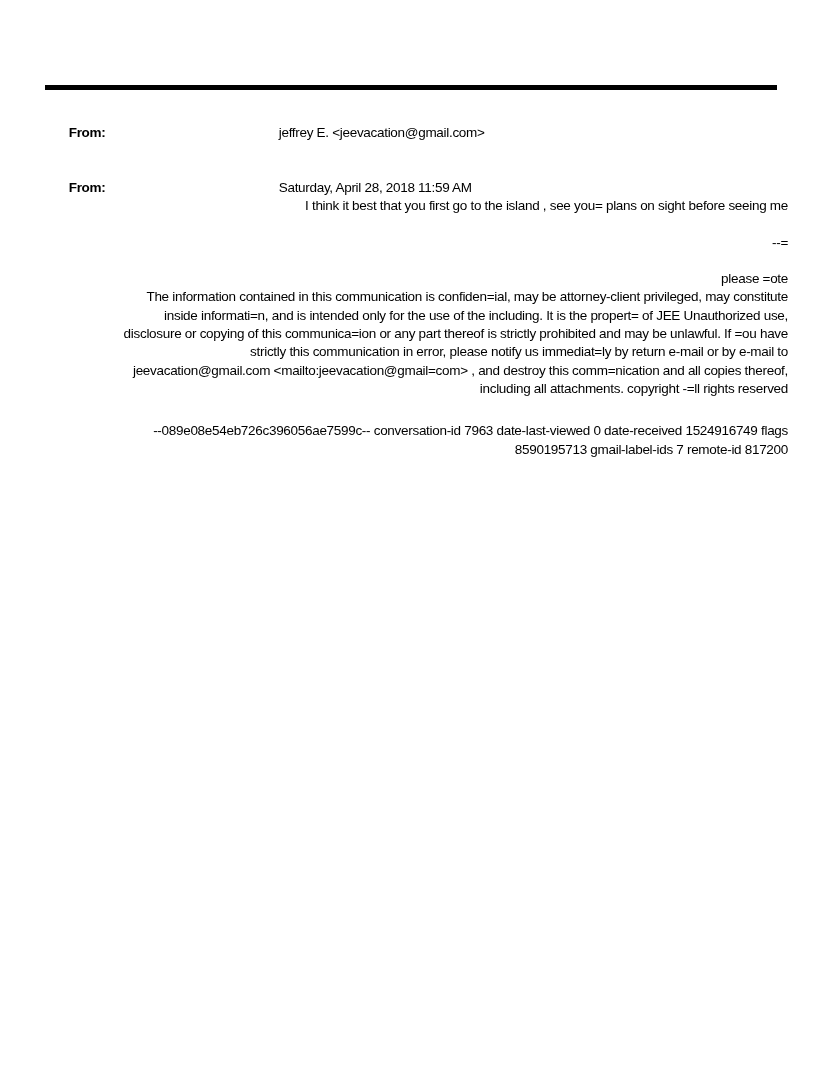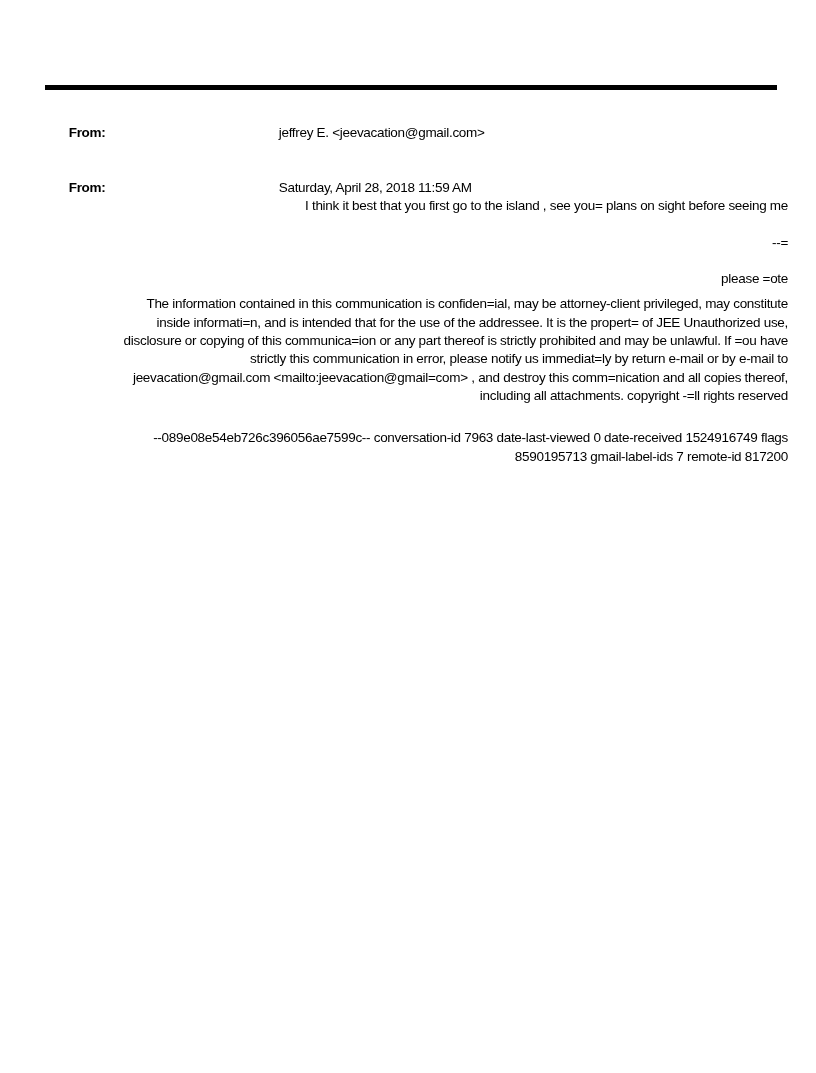--- a/index.html
+++ b/index.html
@@ -43,21 +43,21 @@
     top: 197px;
     left: 48px;
     width: 740px;
     font-size: 13.5px;
     letter-spacing: -0.3px;
     line-height: 18.3px;
   }
   .line { white-space: pre; min-height: 18.3px; text-align: right; }
   .blank { height: 18.3px; }
   .indent { padding-left: 22px; }
-  .disclaimer { margin-top: 7px; }
+  .disclaimer { margin-top: 0; }
   .trailer { margin-top: 24px; }
   .page-number {
     position: absolute;
     top: 993px;
     left: 0;
     width: 816px;
     text-align: center;
     font-size: 12.5px;
   }
   .bates {
@@ -86,21 +86,21 @@
 
   <div class="emailbody">
     <div class="line">I think it best that you first go to the island , see you= plans on sight before seeing me</div>
     <div class="blank"></div>
     <div class="line">--=</div>
     <div class="blank"></div>
     <div class="line indent">please =ote</div>
 
     <div class="disclaimer">
       <div class="line">The information contained in this communication is confiden=ial, may be attorney-client privileged, may constitute</div>
-      <div class="line">inside informati=n, and is intended that for the use of the addressee. It is the propert= of JEE Unauthorized use,</div>
+      <div class="line">inside informati=n, and is intended only for the use of the including. It is the propert= of JEE Unauthorized use,</div>
       <div class="line">disclosure or copying of this communica=ion or any part thereof is strictly prohibited and may be unlawful. If =ou have</div>
       <div class="line">strictly this communication in error, please notify us immediat=ly by return e-mail or by e-mail to</div>
       <div class="line">jeevacation@gmail.com &lt;mailto:jeevacation@gmail=com&gt; , and destroy this comm=nication and all copies thereof,</div>
       <div class="line">including all attachments. copyright -=ll rights reserved</div>
     </div>
 
     <div class="trailer">
       <div class="line">--089e08e54eb726c396056ae7599c-- conversation-id 7963 date-last-viewed 0 date-received 1524916749 flags</div>
       <div class="line">8590195713 gmail-label-ids 7 remote-id 817200</div>
     </div>

